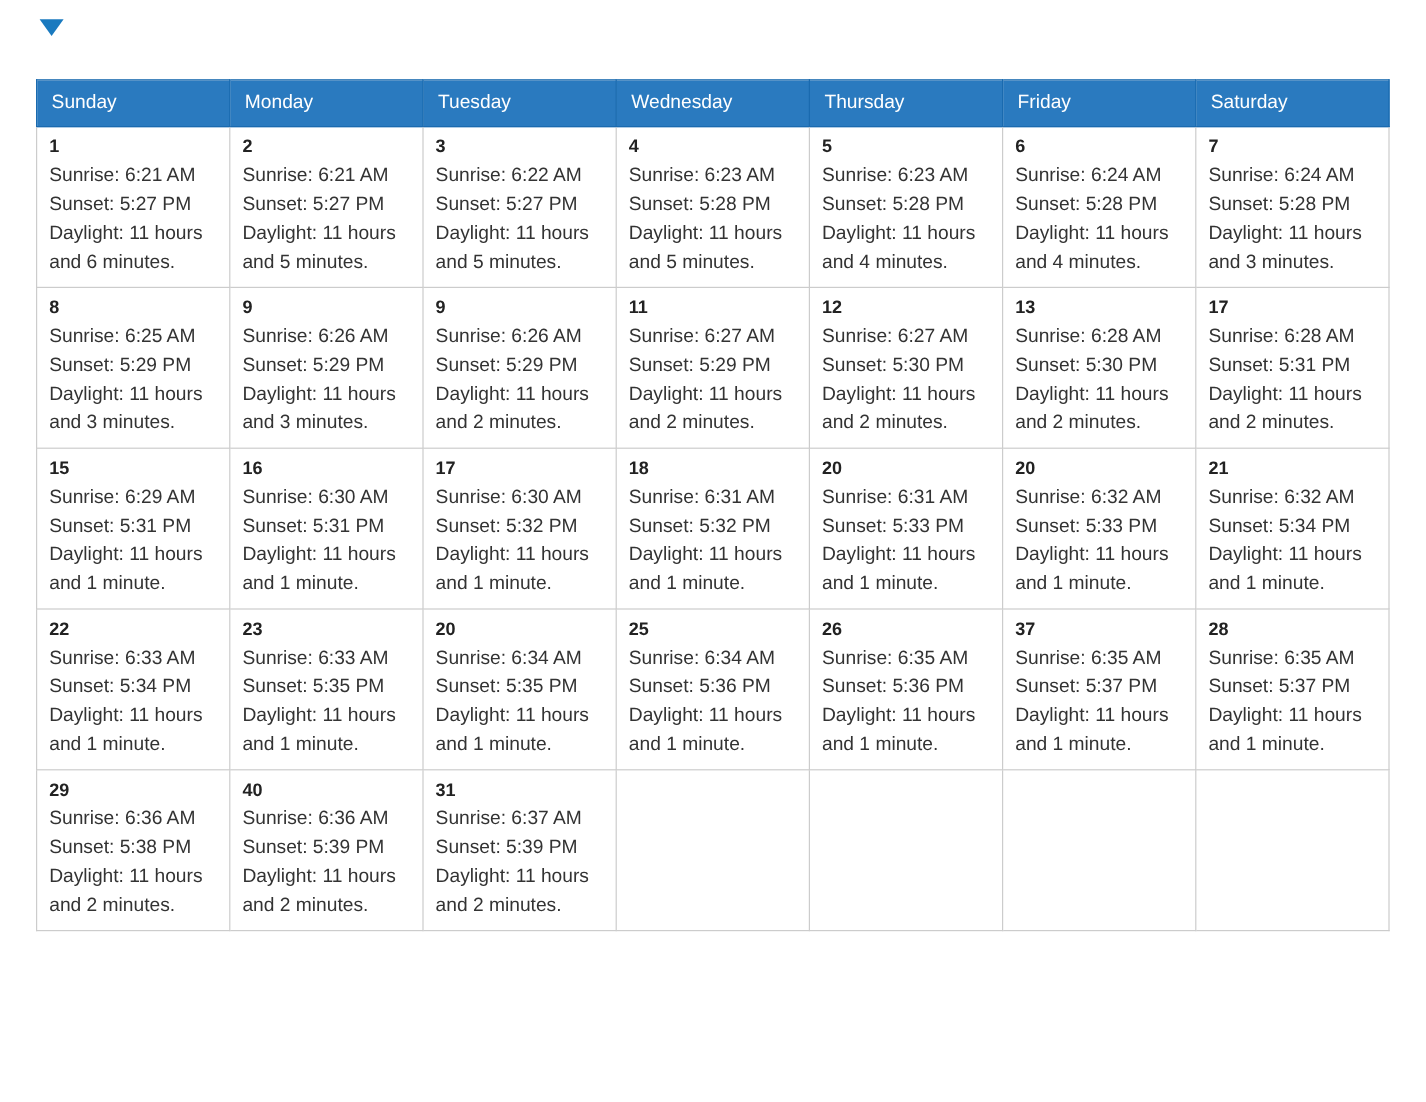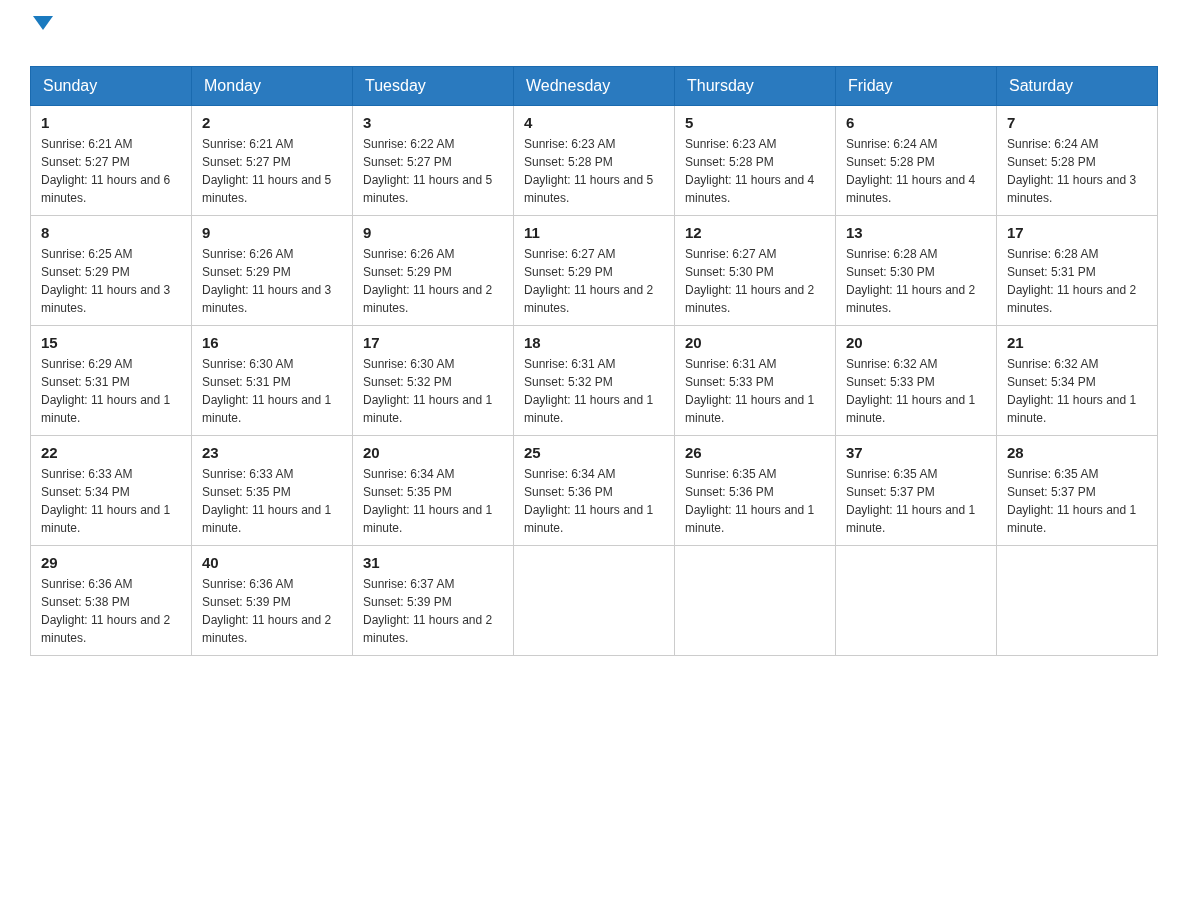--- a/index.html
+++ b/index.html
@@ -84,21 +84,21 @@
       min-height: 100px;
     }
     .day-number {
       font-size: 15px;
       font-weight: bold;
       color: #222;
       margin-bottom: 4px;
       display: block;
     }
     .day-info {
-      font-size: 12px;
+      font-size: 16px;
       color: #333;
       line-height: 1.5;
     }
     .empty-cell {
       background: #fff;
     }
     tr td {
       border-top: 2px solid #2a7abf;
     }
     tr td + td {

